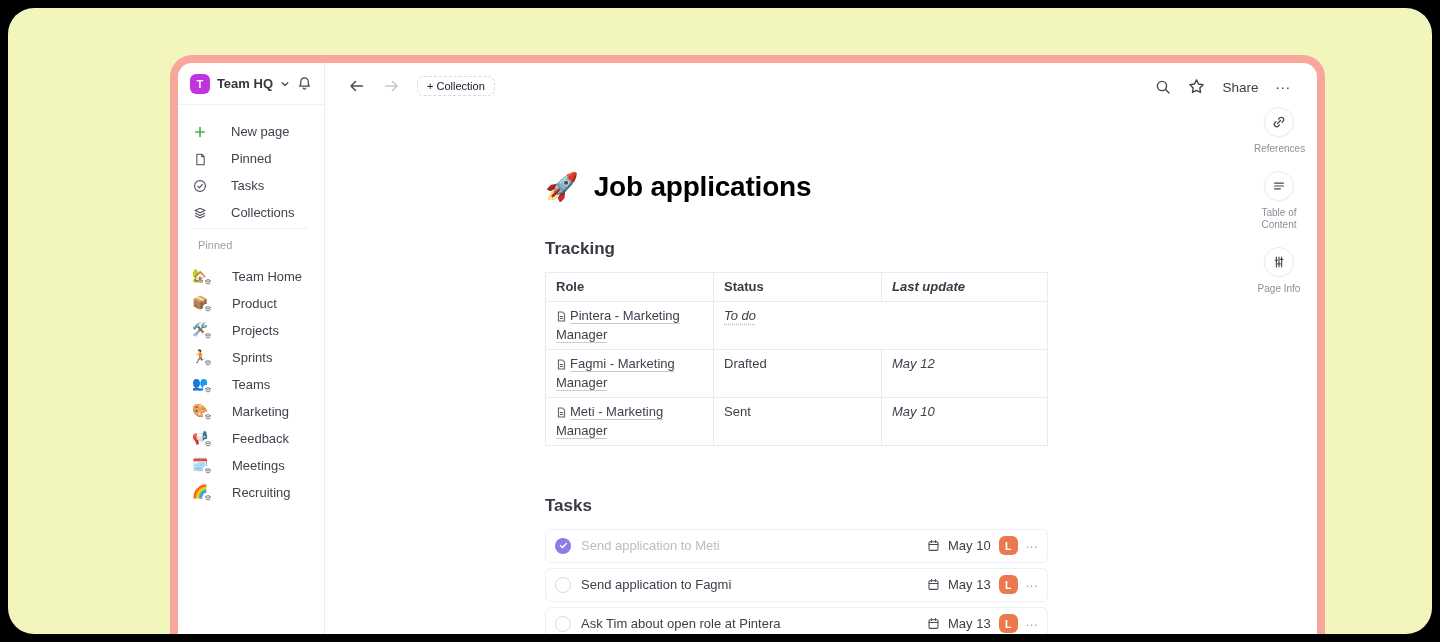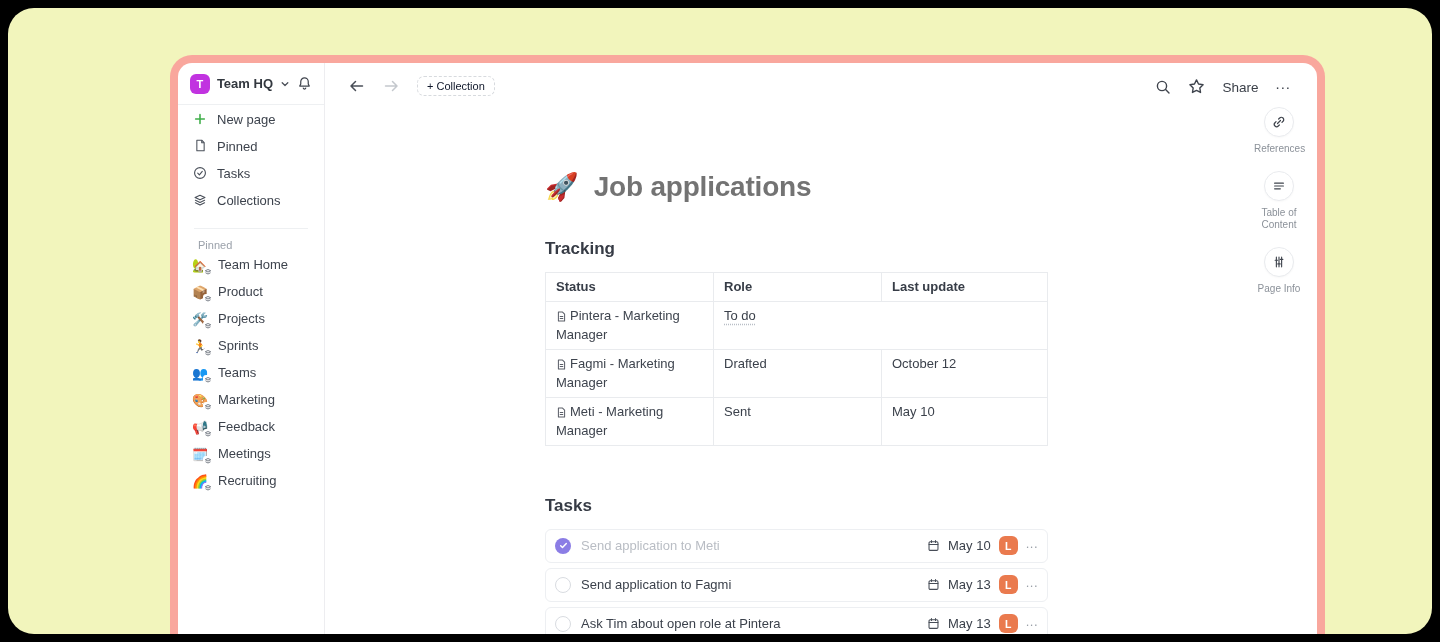--- a/index.html
+++ b/index.html
@@ -33,21 +33,21 @@
   .ws-badge {
     width:20px; height:20px; border-radius:6px; background:#c133e0;
     color:#fff; font-size:11px; font-weight:700;
     display:flex; align-items:center; justify-content:center;
   }
   .ws-name { font-size:13px; font-weight:700; color:#33383f; white-space:nowrap; }
   .sb-header .chev { color:#4a4f58; display:flex; }
   .sb-header .bell { margin-left:auto; display:flex; color:#3f444d; cursor:pointer; }
   .sb-nav { padding:7px 6px 0 6px; }
   .sb-item {
-    height:27px; display:flex; align-items:flex-start; gap:9px;
+    height:27px; display:flex; align-items:flex-end; gap:23px;
     padding:0 8px; border-radius:6px; cursor:pointer;
     font-size:13px; font-weight:500; color:#3d434d;
   }
   .sb-item .ic { width:16px; display:flex; justify-content:center; flex:0 0 16px; }
   .sb-divider { height:1px; background:#eef0f2; margin:8px 10px; }
   .pinned-label { font-size:11px; color:#9ba1aa; padding:2px 14px 6px 14px; }
   .pin-icon { position:relative; width:17px; height:17px; flex:0 0 17px; font-size:13px; line-height:17px; text-align:center; }
   .pin-badge {
     position:absolute; right:-4px; bottom:-3px; width:10px; height:10px;
     background:#fff; border-radius:3px; display:flex; align-items:center; justify-content:center;
@@ -63,31 +63,31 @@
     padding:3px 9px; font-size:11px; color:#0f172a; cursor:pointer; background:#fff;text-align:center;
   }
   .topbar-right { margin-left:auto; display:flex; align-items:flex-end; gap:17px; }
   .tb-icon { display:flex; cursor:pointer; color:#3f444d; }
   .share-label { font-size:13.5px; color:#3b4049; cursor:pointer; }
   .more-dots { font-size:15px; letter-spacing:1px; color:#3f444d; cursor:pointer; line-height:10px; padding-bottom:6px; }
 
   .content { margin-left:220px; width:503px; padding-top:62px; }
   .page-title { display:flex; align-items:center; gap:15px; }
   .page-title .emoji { font-size:27px; }
-  .page-title .t { font-size:28px; font-weight:700; color:#737373; letter-spacing:-0.2px; }
+  .page-title .t { font-size:28px; font-weight:700; color:#000000; letter-spacing:-0.2px; }
 
   .section-heading { font-size:17px; font-weight:700; color:#363b45; }
   .sec-tracking { margin-top:36px; }
 
   .track-table { margin-top:13px; border:1px solid #e9ebee; border-bottom:none; width:503px; font-size:13px; }
   .tr-row { display:grid; grid-template-columns:168px 168px 167px; border-bottom:1px solid #e9ebee; }
   .tr-cell { padding:5px 10px; color:#3b414b; border-right:1px solid #e9ebee; line-height:1.35; }
-  .tr-cell:last-child { border-right:none; }
+  .tr-cell:last-child { border-right:none;font-style:italic; }
   .tr-head .tr-cell { font-weight:700; color:#373d47; }
-  .role-link { color:#3e444e; text-decoration-color:#c9cdd3; text-underline-offset:3px; cursor:pointer; }
+  .role-link { color:#3e444e; text-decoration:underline; text-decoration-color:#c9cdd3; text-underline-offset:3px; cursor:pointer; }
   .doc-ic { display:inline-block; vertical-align:-2px; margin-right:3px; }
   .status-todo { text-decoration:underline dotted #b9bec6; text-underline-offset:4px; }
 
   .sec-tasks { margin-top:50px; }
   .task-list { margin-top:13px; }
   .task-row {
     height:27px; display:flex; align-items:center; gap:10px;
     background:#fff; border:1px solid #edeff2; border-radius:6px;
     margin-bottom:5px; padding:16px 9px;
   }
@@ -317,42 +317,42 @@
         <div class="content">
           <div class="page-title">
             <span class="emoji">🚀</span>
             <span class="t">Job applications</span>
           </div>
 
           <div class="sec-tracking">
             <div class="section-heading">Tracking</div>
             <div class="track-table">
               <div class="tr-row tr-head">
+                <div class="tr-cell">Role</div>
                 <div class="tr-cell">Status</div>
-                <div class="tr-cell">Role</div>
                 <div class="tr-cell">Last update</div>
               </div>
               <div class="tr-row">
                 <div class="tr-cell">
                   <span class="doc-ic"><svg width="11" height="11" viewBox="0 0 16 16" fill="none" stroke="#5c6069" stroke-width="1.5" stroke-linejoin="round">
                         <path d="M3.5 1.5h6l3 3v10h-9z"></path>
                         <path d="M5.5 8h5M5.5 11h5"></path>
                       </svg></span><span class="role-link">Pintera - Marketing Manager</span>
                 </div>
                 <div class="tr-cell"><span class="status-todo">To do</span></div>
               </div>
               <div class="tr-row">
                 <div class="tr-cell">
                   <span class="doc-ic"><svg width="11" height="11" viewBox="0 0 16 16" fill="none" stroke="#5c6069" stroke-width="1.5" stroke-linejoin="round">
                         <path d="M3.5 1.5h6l3 3v10h-9z"></path>
                         <path d="M5.5 8h5M5.5 11h5"></path>
                       </svg></span><span class="role-link">Fagmi - Marketing Manager</span>
                 </div>
                 <div class="tr-cell">Drafted</div>
-                <div class="tr-cell">October 12</div>
+                <div class="tr-cell">May 12</div>
               </div>
               <div class="tr-row">
                 <div class="tr-cell">
                   <span class="doc-ic"><svg width="11" height="11" viewBox="0 0 16 16" fill="none" stroke="#5c6069" stroke-width="1.5" stroke-linejoin="round">
                         <path d="M3.5 1.5h6l3 3v10h-9z"></path>
                         <path d="M5.5 8h5M5.5 11h5"></path>
                       </svg></span><span class="role-link">Meti - Marketing Manager</span>
                 </div>
                 <div class="tr-cell">Sent</div>
                 <div class="tr-cell">May 10</div>

